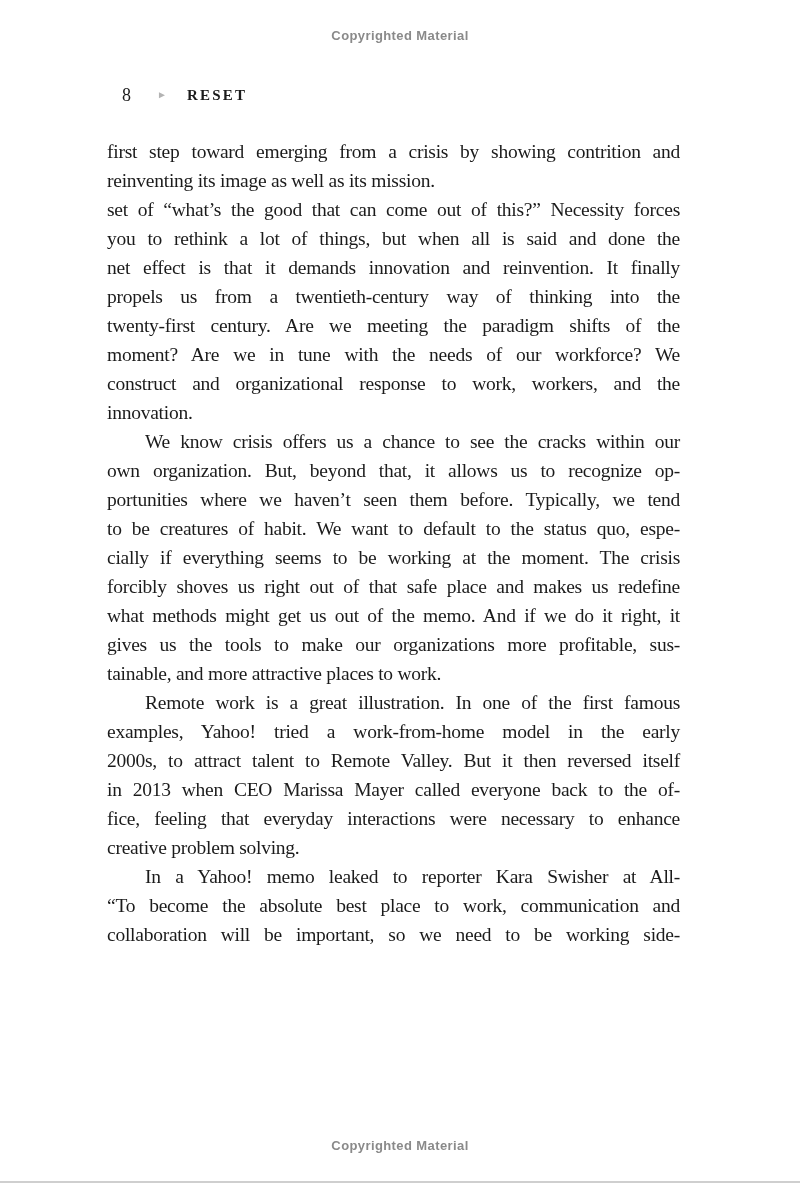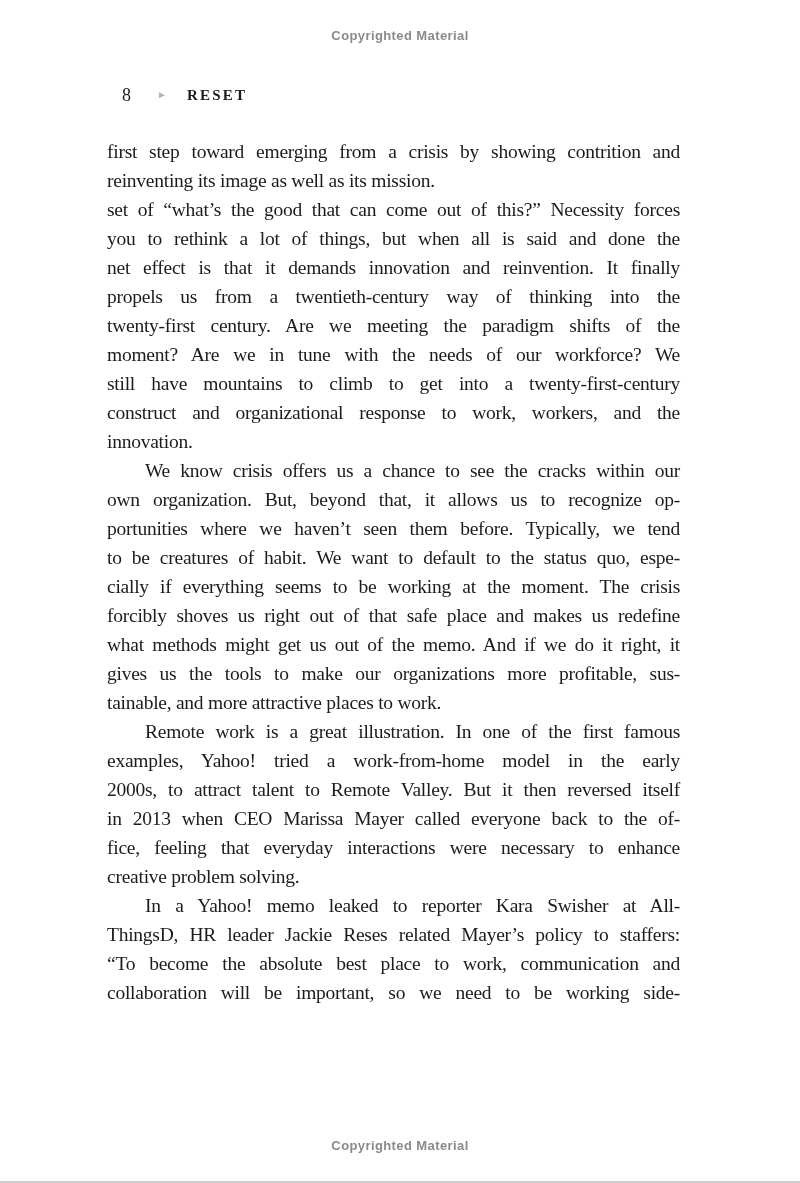--- a/index.html
+++ b/index.html
@@ -93,21 +93,20 @@
 
     <div class="line">first step toward emerging from a crisis by showing contrition and</div>
     <div class="line endpara">reinventing its image as well as its mission.</div>
 
     <div class="line">set of “what’s the good that can come out of this?” Necessity forces</div>
     <div class="line">you to rethink a lot of things, but when all is said and done the</div>
     <div class="line">net effect is that it demands innovation and reinvention. It finally</div>
     <div class="line">propels us from a twentieth-century way of thinking into the</div>
     <div class="line">twenty-first century. Are we meeting the paradigm shifts of the</div>
     <div class="line">moment? Are we in tune with the needs of our workforce? We</div>
-    <div class="line">still have mountains to climb to get into a twenty-first-century</div>
     <div class="line">construct and organizational response to work, workers, and the</div>
     <div class="line endpara">innovation.</div>
 
     <div class="line indent">We know crisis offers us a chance to see the cracks within our</div>
     <div class="line">own organization. But, beyond that, it allows us to recognize op-</div>
     <div class="line">portunities where we haven’t seen them before. Typically, we tend</div>
     <div class="line">to be creatures of habit. We want to default to the status quo, espe-</div>
     <div class="line">cially if everything seems to be working at the moment. The crisis</div>
     <div class="line">forcibly shoves us right out of that safe place and makes us redefine</div>
     <div class="line">what methods might get us out of the memo. And if we do it right, it</div>
@@ -115,21 +114,20 @@
     <div class="line endpara">tainable, and more attractive places to work.</div>
 
     <div class="line indent">Remote work is a great illustration. In one of the first famous</div>
     <div class="line">examples, Yahoo! tried a work-from-home model in the early</div>
     <div class="line">2000s, to attract talent to Remote Valley. But it then reversed itself</div>
     <div class="line">in 2013 when CEO Marissa Mayer called everyone back to the of-</div>
     <div class="line">fice, feeling that everyday interactions were necessary to enhance</div>
     <div class="line endpara">creative problem solving.</div>
 
     <div class="line indent">In a Yahoo! memo leaked to reporter Kara Swisher at All-</div>
-    <div class="line">ThingsD, HR leader Jackie Reses related Mayer’s policy to staffers:</div>
     <div class="line">“To become the absolute best place to work, communication and</div>
     <div class="line">collaboration will be important, so we need to be working side-</div>
   </div>
 
   <div class="copyright bottom">Copyrighted Material</div>
 
   <div class="bottom-edge"></div>
 
 </div>
 

